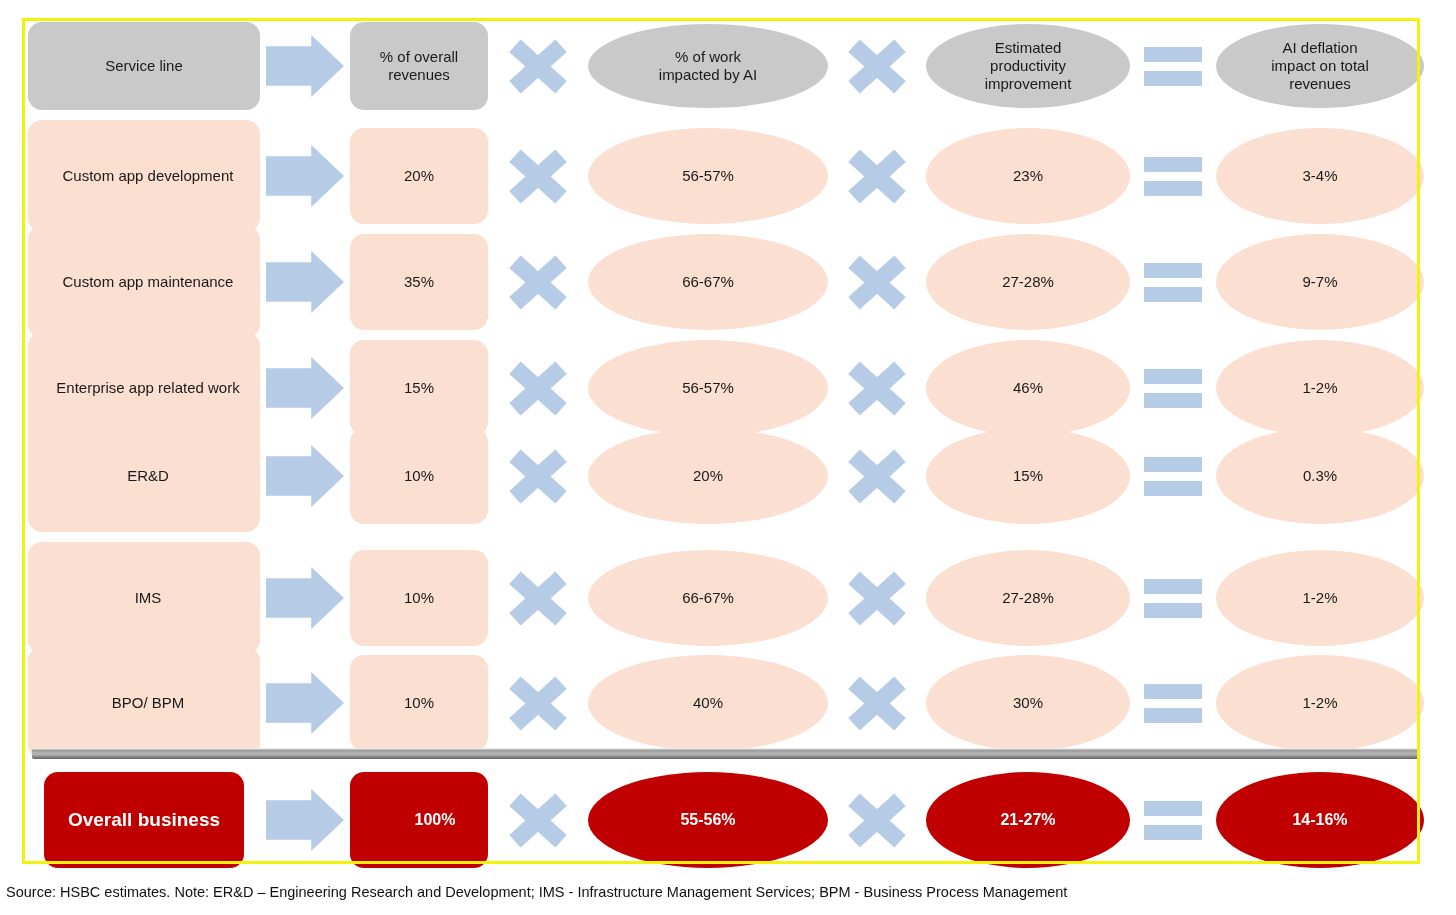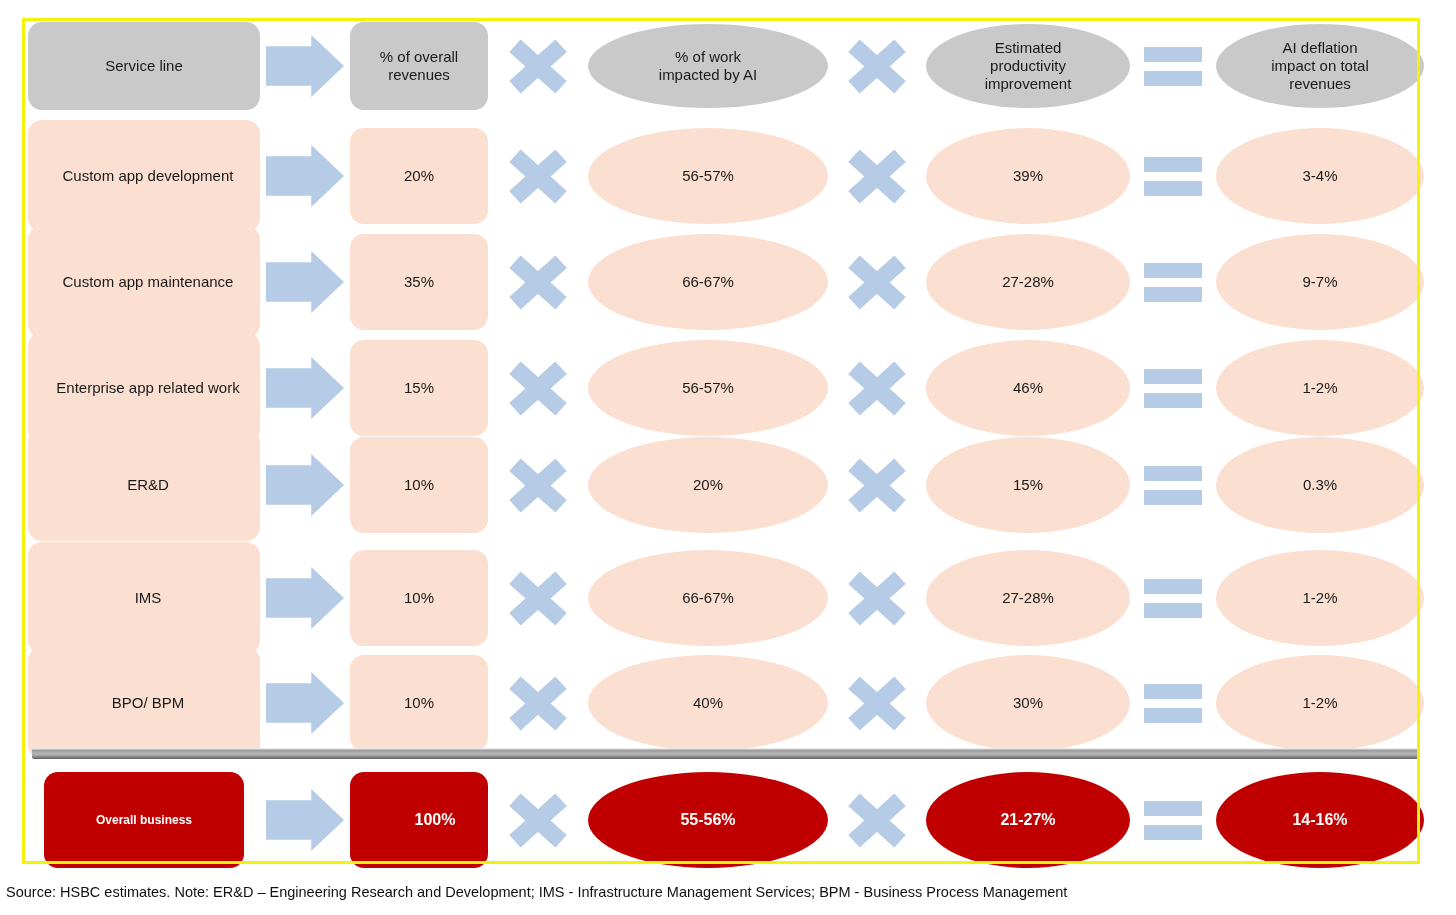--- a/index.html
+++ b/index.html
@@ -82,21 +82,21 @@
   
   .d-box, .d-ellipse { background: #fbdfd0; color: #1a1a1a; }
   .d-service { width: 232px; height: 112px; font-size: 15px; padding-left: 16px; }
   .d-rev     { width: 138px; height: 96px; font-size: 15px; }
   .d-work    { width: 240px; height: 96px; font-size: 15px; }
   .d-prod    { width: 204px; height: 96px; font-size: 15px; }
   .d-defl    { width: 208px; height: 96px; font-size: 15px; }
 
   
   .t-box, .t-ellipse { background: #c00000; color: #ffffff; font-weight: bold; }
-  .t-service { width: 200px; height: 96px; font-size: 12px; }
+  .t-service { width: 200px; height: 96px; font-size: 19px; }
   .t-rev     { width: 138px; height: 96px; font-size: 16px; padding-left: 40px; }
   .t-work    { width: 240px; height: 96px; font-size: 16px; }
   .t-prod    { width: 204px; height: 96px; font-size: 16px; }
   .t-defl    { width: 208px; height: 96px; font-size: 16px; }
 
   
   .arrow-icon {
     width: 78px; height: 62px;
     background: #b5cbe6;
     clip-path: polygon(0% 18%, 58% 18%, 58% 0%, 100% 50%, 58% 100%, 58% 82%, 0% 82%);
@@ -208,21 +208,21 @@
         <div class="cell c-work">
           <div class="ellipse d-ellipse d-work">56-57%</div>
         </div>
         <div class="cell c-conn3">
           <div class="times-icon">
             <i class="a"></i>
             <i class="b"></i>
           </div>
         </div>
         <div class="cell c-prod">
-          <div class="ellipse d-ellipse d-prod">39%</div>
+          <div class="ellipse d-ellipse d-prod">23%</div>
         </div>
         <div class="cell c-conn4">
           <div class="equals-icon">
             <i></i>
             <i></i>
           </div>
         </div>
         <div class="cell c-defl">
           <div class="ellipse d-ellipse d-defl">3-4%</div>
         </div>
@@ -296,21 +296,21 @@
         <div class="cell c-conn4">
           <div class="equals-icon">
             <i></i>
             <i></i>
           </div>
         </div>
         <div class="cell c-defl">
           <div class="ellipse d-ellipse d-defl">1-2%</div>
         </div>
       </div>
-      <div class="row" style="top: 429px;">
+      <div class="row" style="top: 420px;">
         <div class="cell c-service">
           <div class="box d-box d-service">ER&amp;D</div>
         </div>
         <div class="cell c-conn1">
           <div class="arrow-icon"></div>
         </div>
         <div class="cell c-rev">
           <div class="box d-box d-rev">10%</div>
         </div>
         <div class="cell c-conn2">

